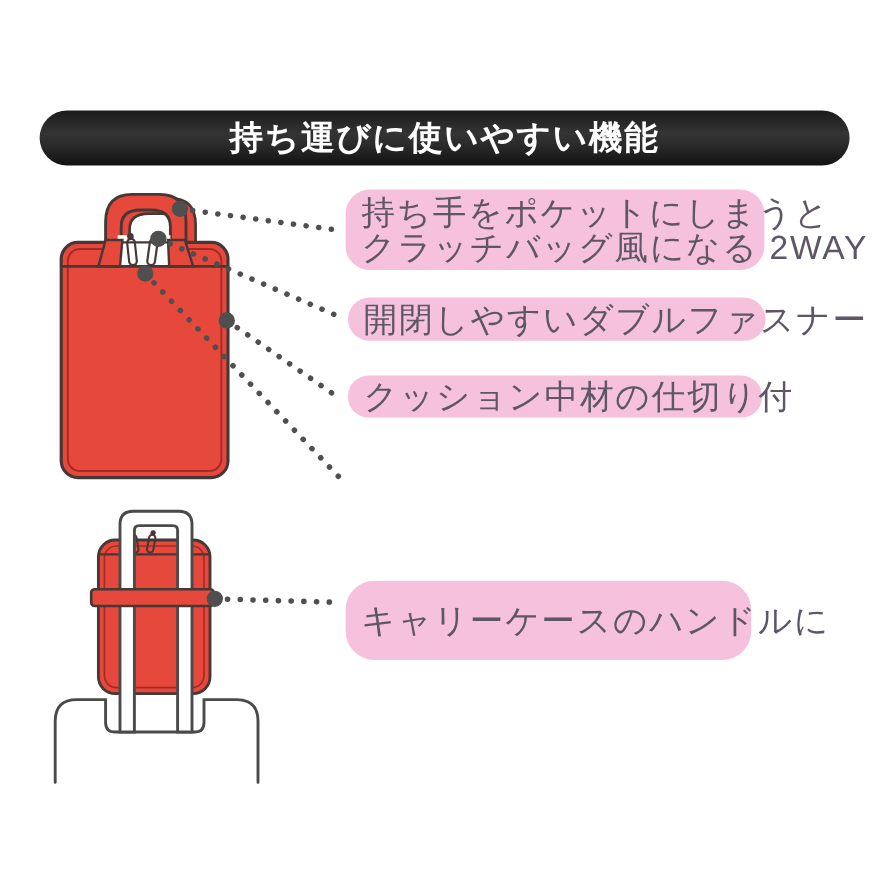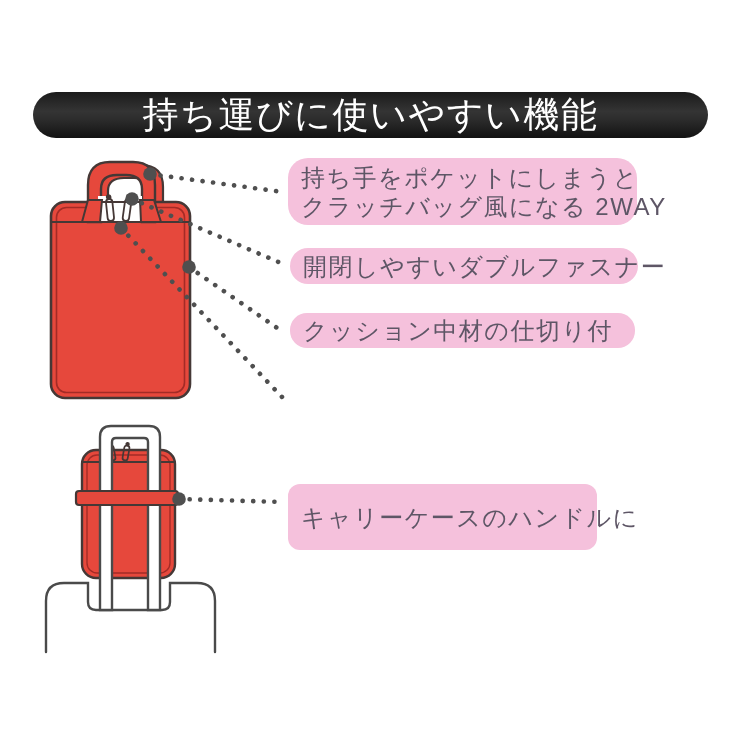--- a/index.html
+++ b/index.html
@@ -7,36 +7,36 @@
     position:relative;width:740px;height:740px;background:#ffffff;
     font-family:"Liberation Sans",sans-serif;overflow:hidden;
   }
   .banner{
     position:absolute;left:33px;top:92px;width:675px;height:46px;
     border-radius:23px;
     background:linear-gradient(180deg,#1b1b1b 0%,#343434 42%,#2c2c2c 60%,#121212 100%);
     display:flex;align-items:center;justify-content:center;
   }
   .banner span{
-    color:var(--banner-text,#fff);font-size:36px;font-weight:400;letter-spacing:1.5px;
+    color:var(--banner-text,#fff);font-size:28px;font-weight:700;letter-spacing:1.5px;
   }
   .bubble{
     position:absolute;background:var(--callout-pink,#f5c1dc);
     display:flex;flex-direction:column;justify-content:center;
     box-sizing:border-box;padding:2px 10px 2px 13px;
   }
   .bubble span{
-    color:var(--callout-text,#5e5666);font-size:24px;font-weight:500;
+    color:var(--callout-text,#5e5666);font-size:28px;font-weight:500;
     letter-spacing:1.5px;line-height:29px;white-space:nowrap;
   }
   .b1{left:288px;top:158px;width:349px;height:67px;border-radius:20px;}
   .b2{left:290px;top:248px;width:348px;height:36px;border-radius:18px;}
   .b3{left:290px;top:313px;width:345px;height:35px;border-radius:17px;}
   .b4{left:290px;top:379px;width:348px;height:36px;border-radius:18px;}
-  .b5{left:288px;top:484px;width:309px;height:66px;border-radius:12px;}
+  .b5{left:288px;top:484px;width:338px;height:66px;border-radius:24px;}
   svg{position:absolute;}
   .svg-bag-top{left:40px;top:155px;}
   .svg-bag-carry{left:40px;top:420px;}
   .svg-connectors{left:0;top:0;pointer-events:none;}
   .red-fill{fill:var(--bag-red,#e6483c);stroke:var(--line-dark,#453836);}
   .inner-seam{fill:none;stroke:var(--bag-red-dark,#a32b26);}
   .dark-line{stroke:var(--line-dark,#453836);fill:none;}
   .gray-line{stroke:var(--suitcase-gray,#4a4a4a);}
   .dotted{
     stroke:var(--connector-dot,#4f4f4f);stroke-width:4.6;

